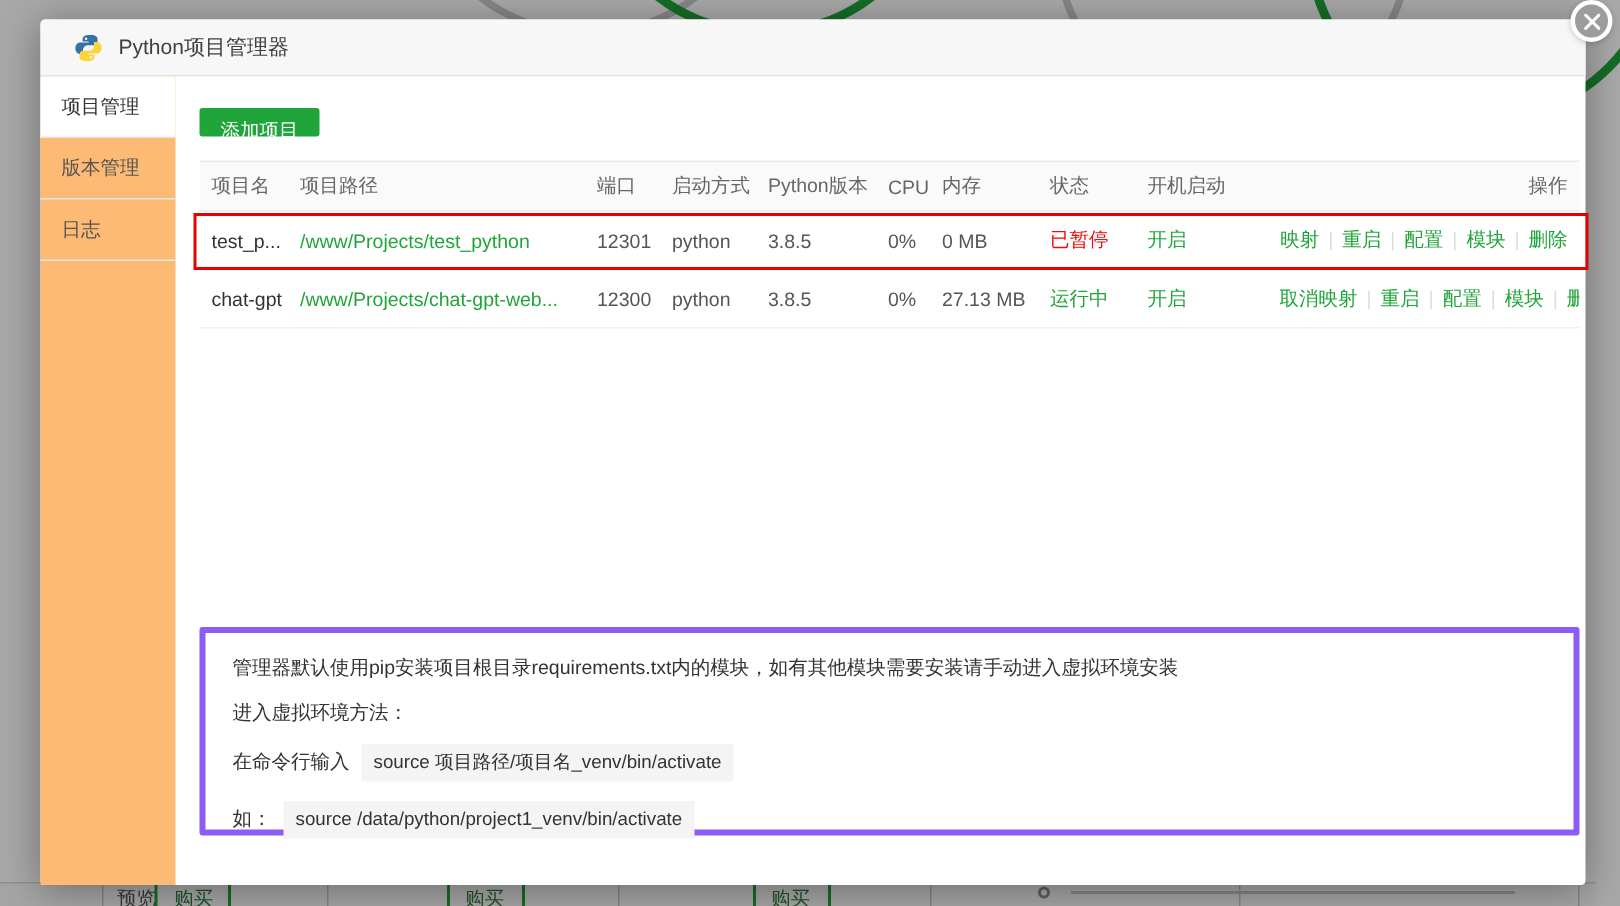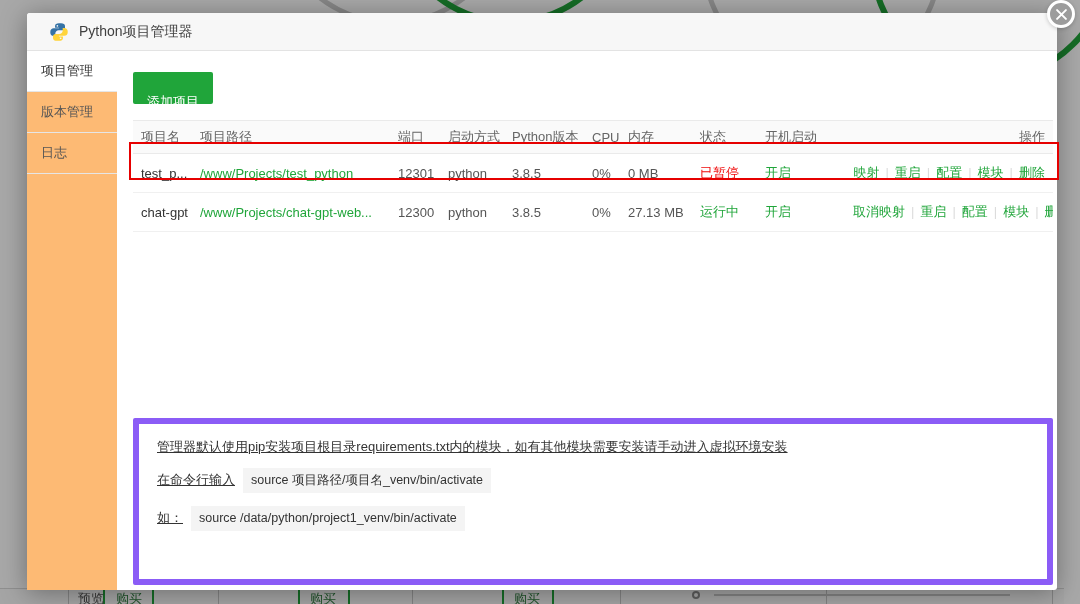--- a/index.html
+++ b/index.html
@@ -54,21 +54,21 @@
   .sidebar{width:90px;background:#fdba74;flex:none;}
   .side-item{
     height:40px;line-height:40px;padding-left:14px;font-size:13px;color:#555;
     border-bottom:1px solid #e6e6e6;cursor:pointer;
   }
   .side-item.active{background:#ffffff;color:#333;}
   .content{flex:1;position:relative;padding:21px 0 0 16px;box-sizing:border-box;}
 
   .add-btn{
     display:inline-block;background:#20a53a;color:#fff;border:none;border-radius:2px;
-    font-size:13px;padding:16px 14px;height:19px;line-height:27px;cursor:pointer;
+    font-size:13px;padding:1px 14px;height:19px;line-height:27px;cursor:pointer;
     margin:0 0 16px 0;font-family:inherit;
   }
 
   table.projects{width:920px;border-collapse:collapse;table-layout:fixed;font-size:13px;color:#555;}
   table.projects th{
     font-weight:normal;text-align:left;color:#666;background:#fafafa;
     padding:7px 8px;border-top:1px solid #eaeaea;border-bottom:1px solid #eaeaea;
     white-space:nowrap;overflow:hidden;
   }
   table.projects td{
@@ -83,22 +83,22 @@
   .status.running{color:#20a53a;}
   .icon-pause{display:inline-block;width:9px;height:11px;border-left:3px solid #ef0808;border-right:3px solid #ef0808;box-sizing:border-box;vertical-align:-1px;}
   .icon-play{display:inline-block;width:0;height:0;border-left:10px solid #20a53a;border-top:5px solid transparent;border-bottom:5px solid transparent;vertical-align:-1px;}
 
   .row-highlight{
     position:absolute;left:102px;top:129px;width:930px;height:38px;
     border:2px solid #e60000;box-sizing:border-box;pointer-events:none;z-index:5;
   }
 
   .help-box{
-    position:absolute;left:16px;top:367px;width:920px;height:167px;box-sizing:border-box;
-    border:6px solid #8b5cf6;border-radius:2px;padding:14px 18px;font-size:13px;color:#333;text-decoration:underline;
+    position:absolute;left:16px;top:367px;width:920px;height:139px;box-sizing:border-box;
+    border:4px solid #8b5cf6;border-radius:2px;padding:14px 18px;font-size:13px;color:#333;
   }
   .help-line{margin:0 0 13px 0;line-height:17px;}
   .code{
     background:#f4f4f4;color:#333;padding:4px 8px;margin-left:8px;
     font-size:12.5px;display:inline-block;
   }
 </style>
 </head>
 <body>
 
@@ -211,20 +211,21 @@
               <td>27.13 MB</td>
               <td><span class="status running">运行中</span><span class="icon-play"></span></td>
               <td><a href="#" class="glink">开启</a></td>
               <td class="right"><a href="#" class="glink">取消映射</a><span class="sep">|</span><a href="#" class="glink">重启</a><span class="sep">|</span><a href="#" class="glink">配置</a><span class="sep">|</span><a href="#" class="glink">模块</a><span class="sep">|</span><a href="#" class="glink">删除</a></td>
             </tr>
           </tbody>
       </table>
 
       <div class="help-box">
         <div class="help-line">管理器默认使用pip安装项目根目录requirements.txt内的模块，如有其他模块需要安装请手动进入虚拟环境安装</div>
+        <div class="help-line">进入虚拟环境方法：</div>
         <div class="help-line">
           <span>在命令行输入</span><span class="code">source 项目路径/项目名_venv/bin/activate</span>
         </div>
         <div class="help-line">
           <span>如：</span><span class="code">source /data/python/project1_venv/bin/activate</span>
         </div>
       </div>
     </div>
   </div>
 

